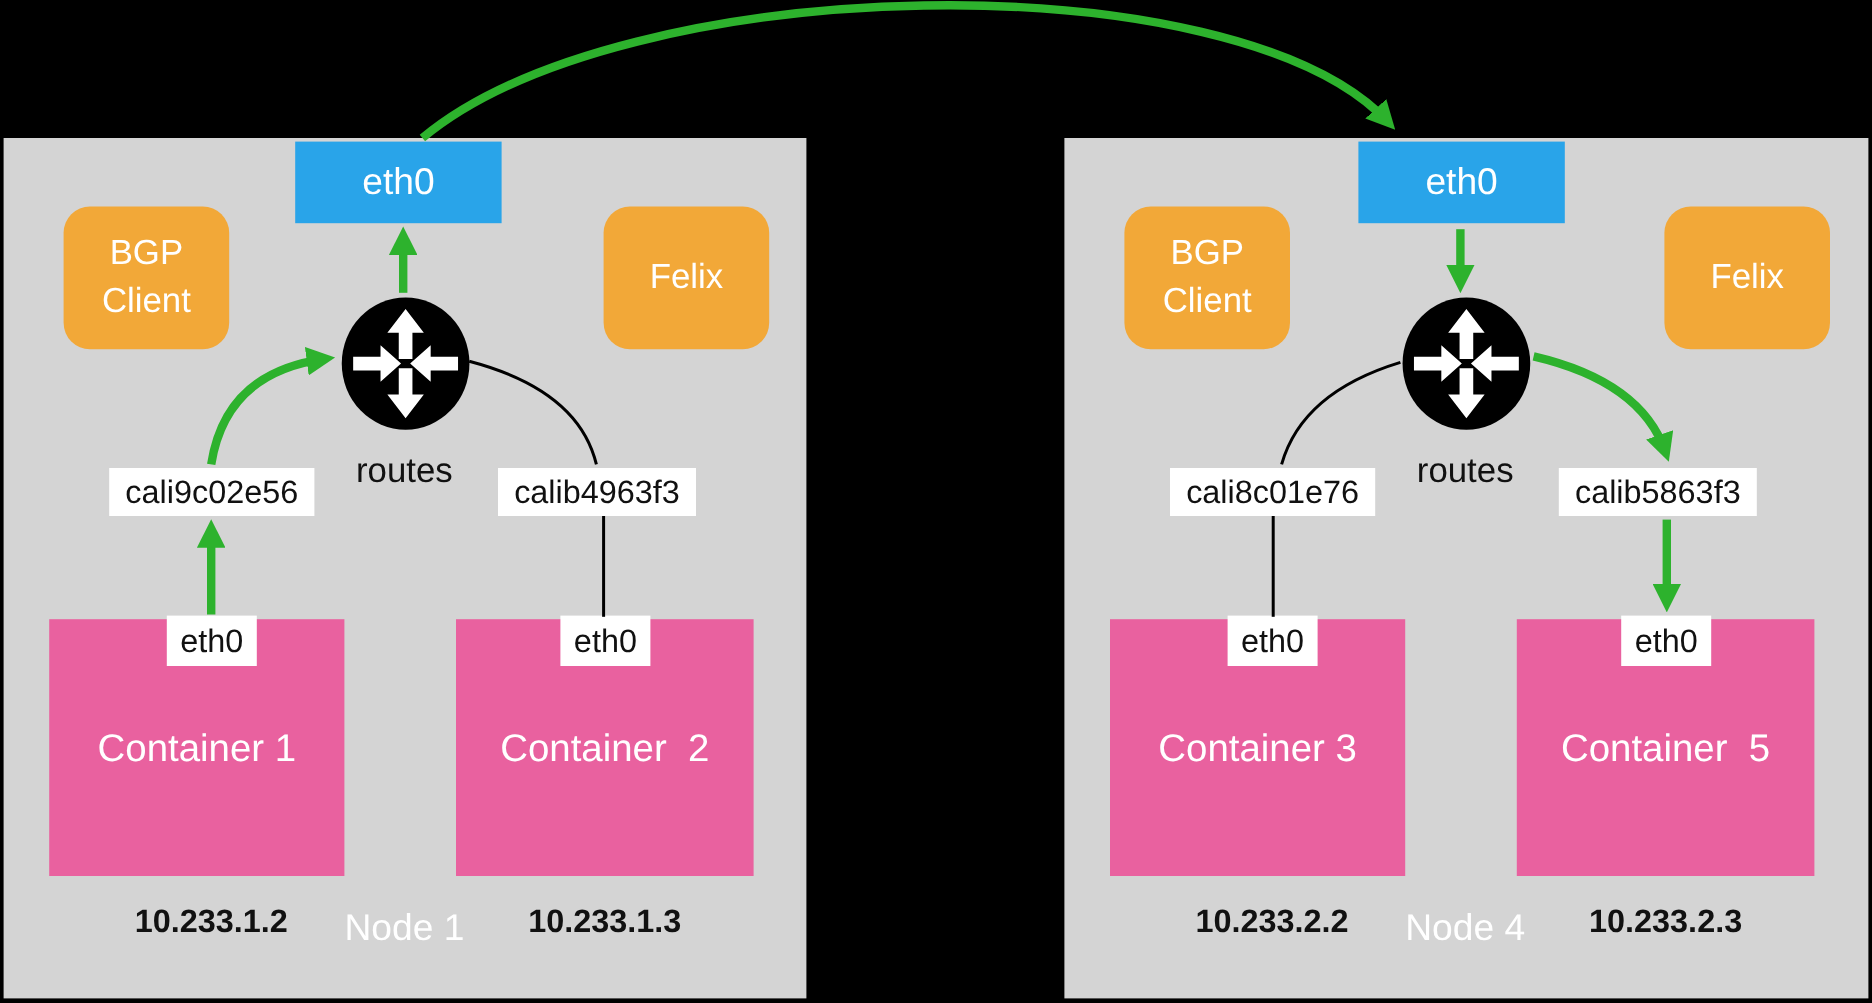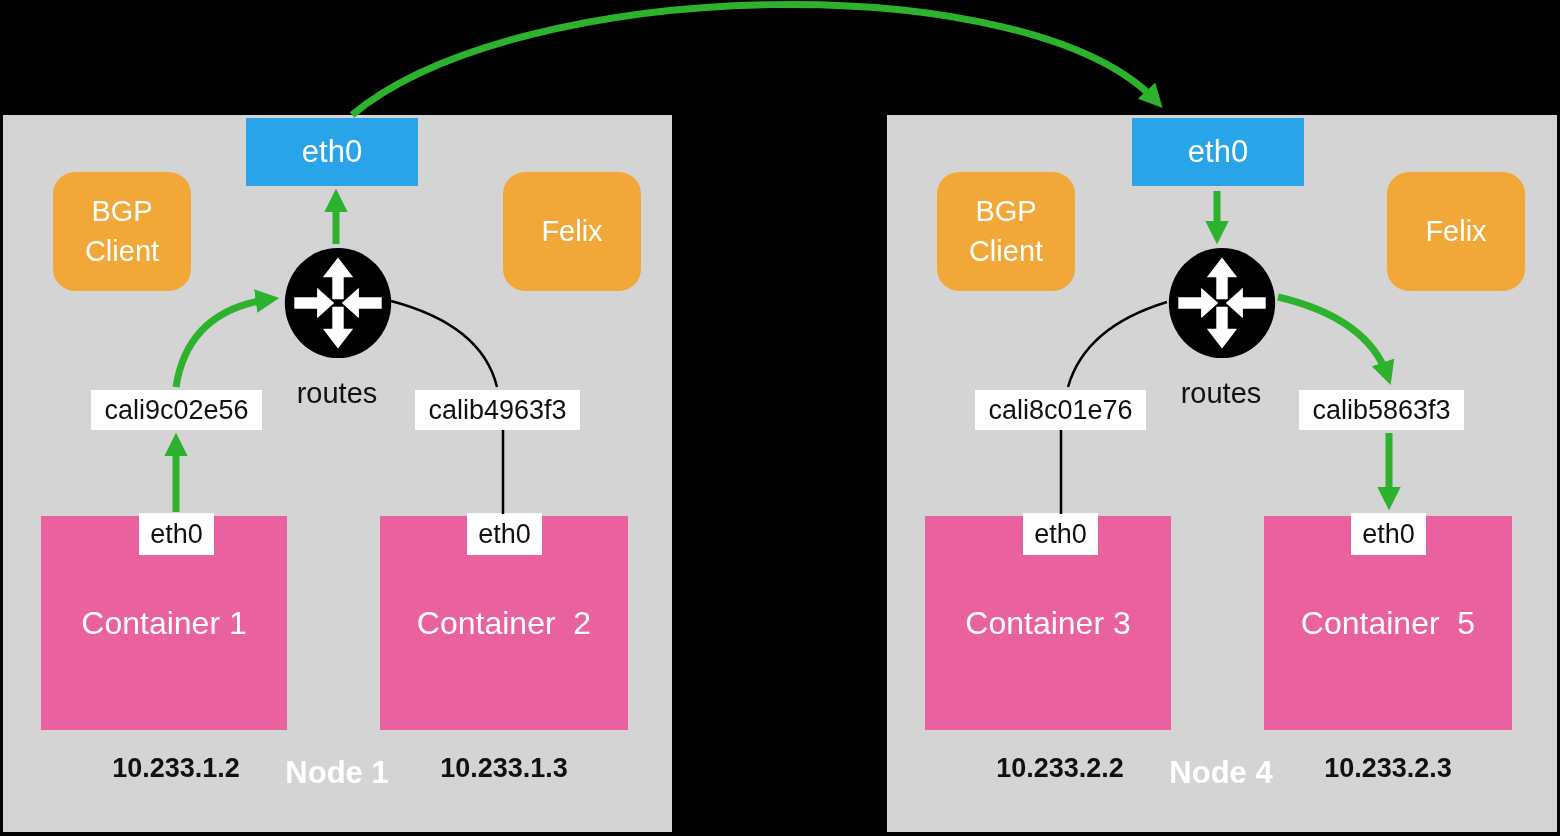--- a/index.html
+++ b/index.html
@@ -69,21 +69,21 @@
 
   .ip{
     position:absolute;top:638px;height:34px;text-align:center;
     font-size:27px;font-weight:700;color:var(--text-black,#111);
   }
   .ip.a{left:50px;width:246px;}
   .ip.b{left:377px;width:248px;}
 
   .node-name{
     position:absolute;left:258px;top:640px;width:152px;text-align:center;
-    font-size:31px;font-weight:700;color:var(--text-white,#fff);
+    font-size:31px;font-weight:400;color:var(--text-white,#fff);
   }
 
   #overlay{position:absolute;left:0;top:0;width:1560px;height:836px;pointer-events:none;z-index:5;}
   .gl{fill:none;stroke:var(--arrow-green,#2db22d);stroke-width:7;}
   .bl{fill:none;stroke:var(--line-black,#000);stroke-width:2.5;}
   .mk-green{fill:var(--arrow-green,#2db22d);}
 </style>
 </head>
 <body style="--canvas-bg: #000000; --panel-bg: #d4d4d4; --eth0-blue: #29a4e9; --component-orange: #f2a838; --container-pink: #e9619f; --arrow-green: #2db22d; --line-black: #000000; --label-bg: #ffffff; --text-white: #ffffff; --text-black: #111111;">
 

